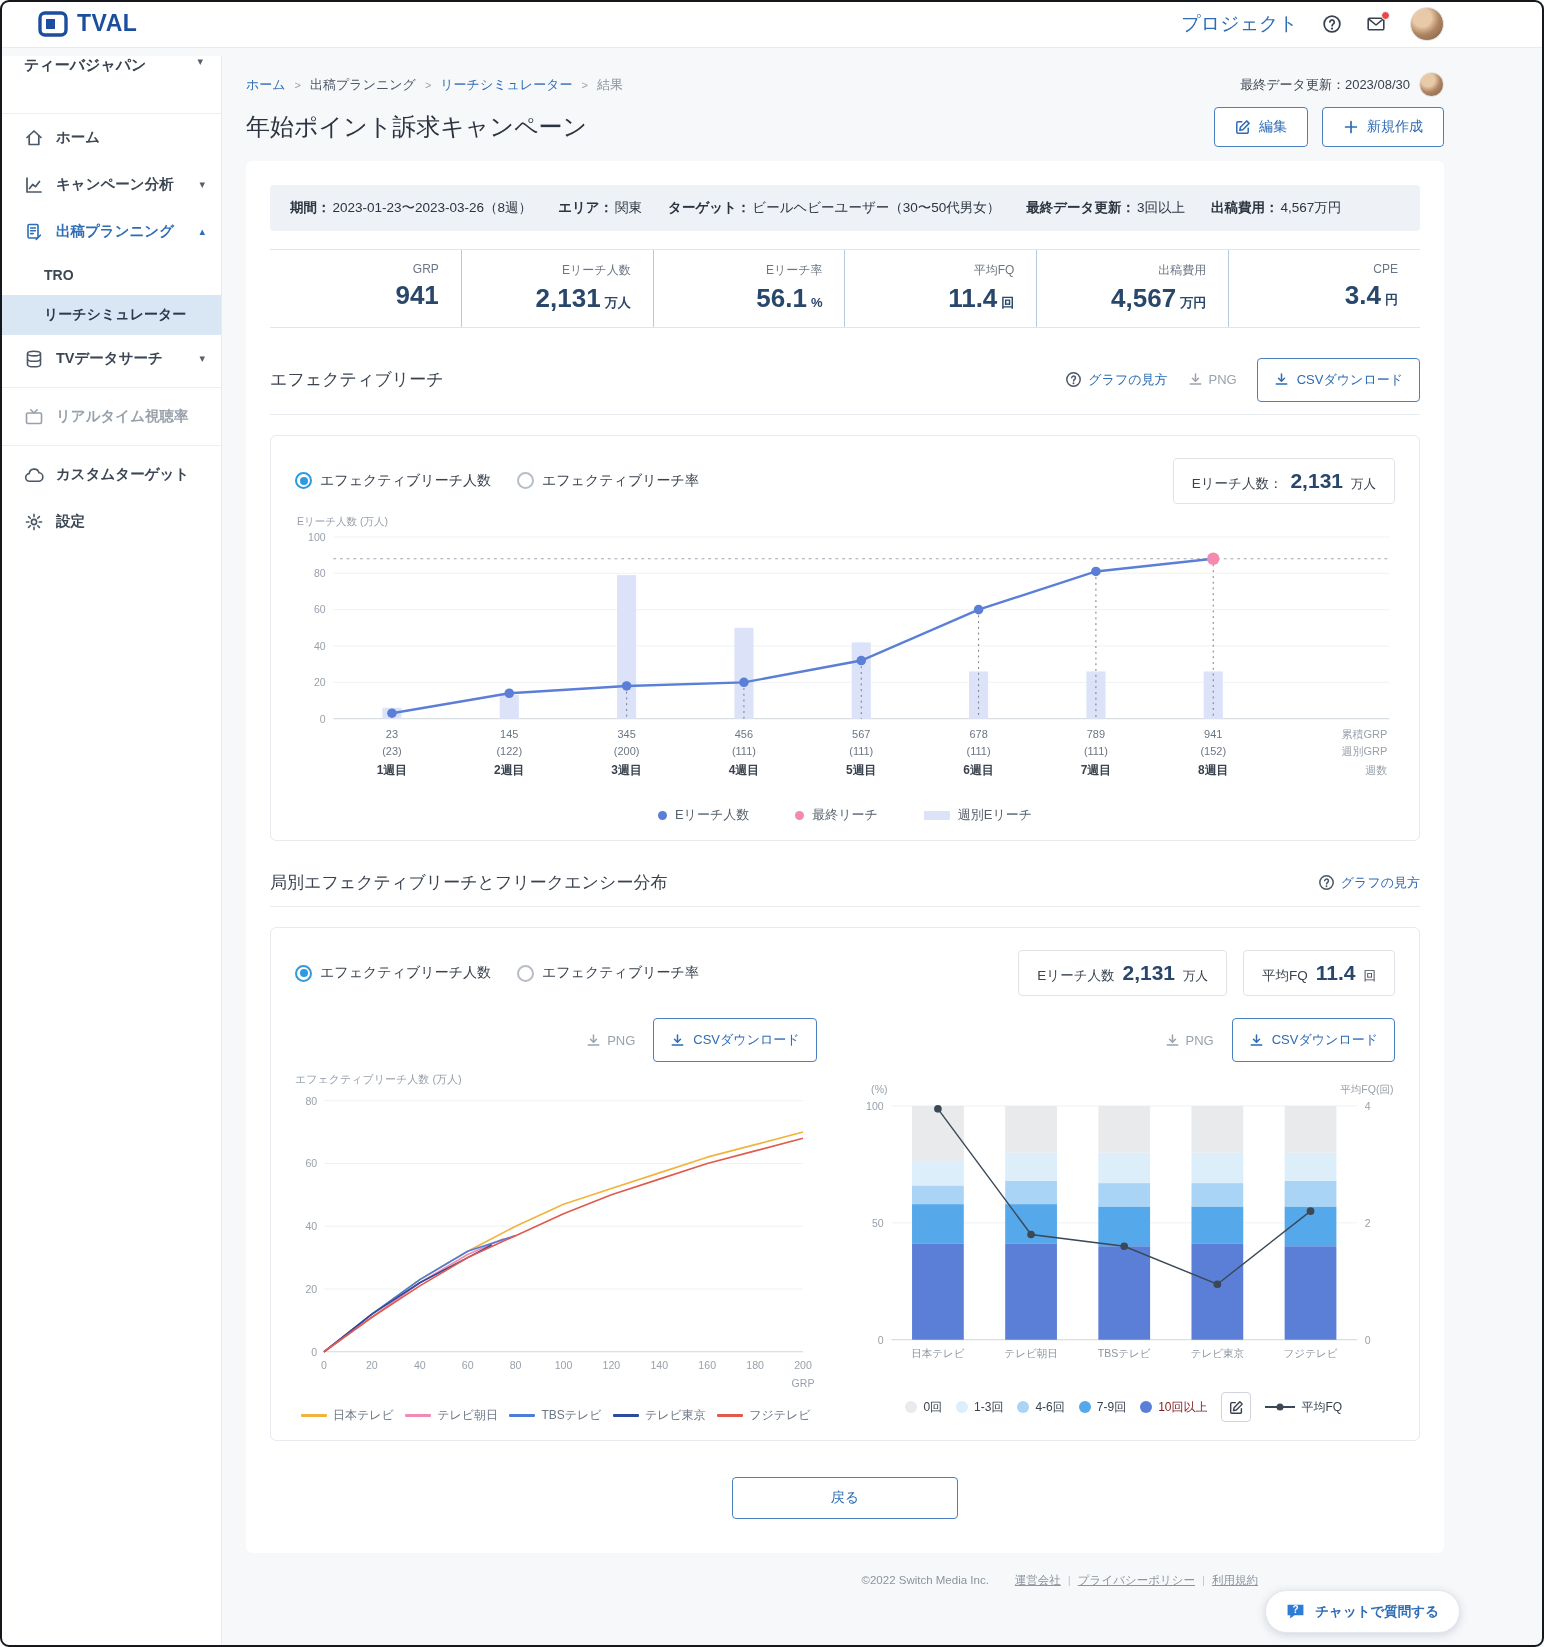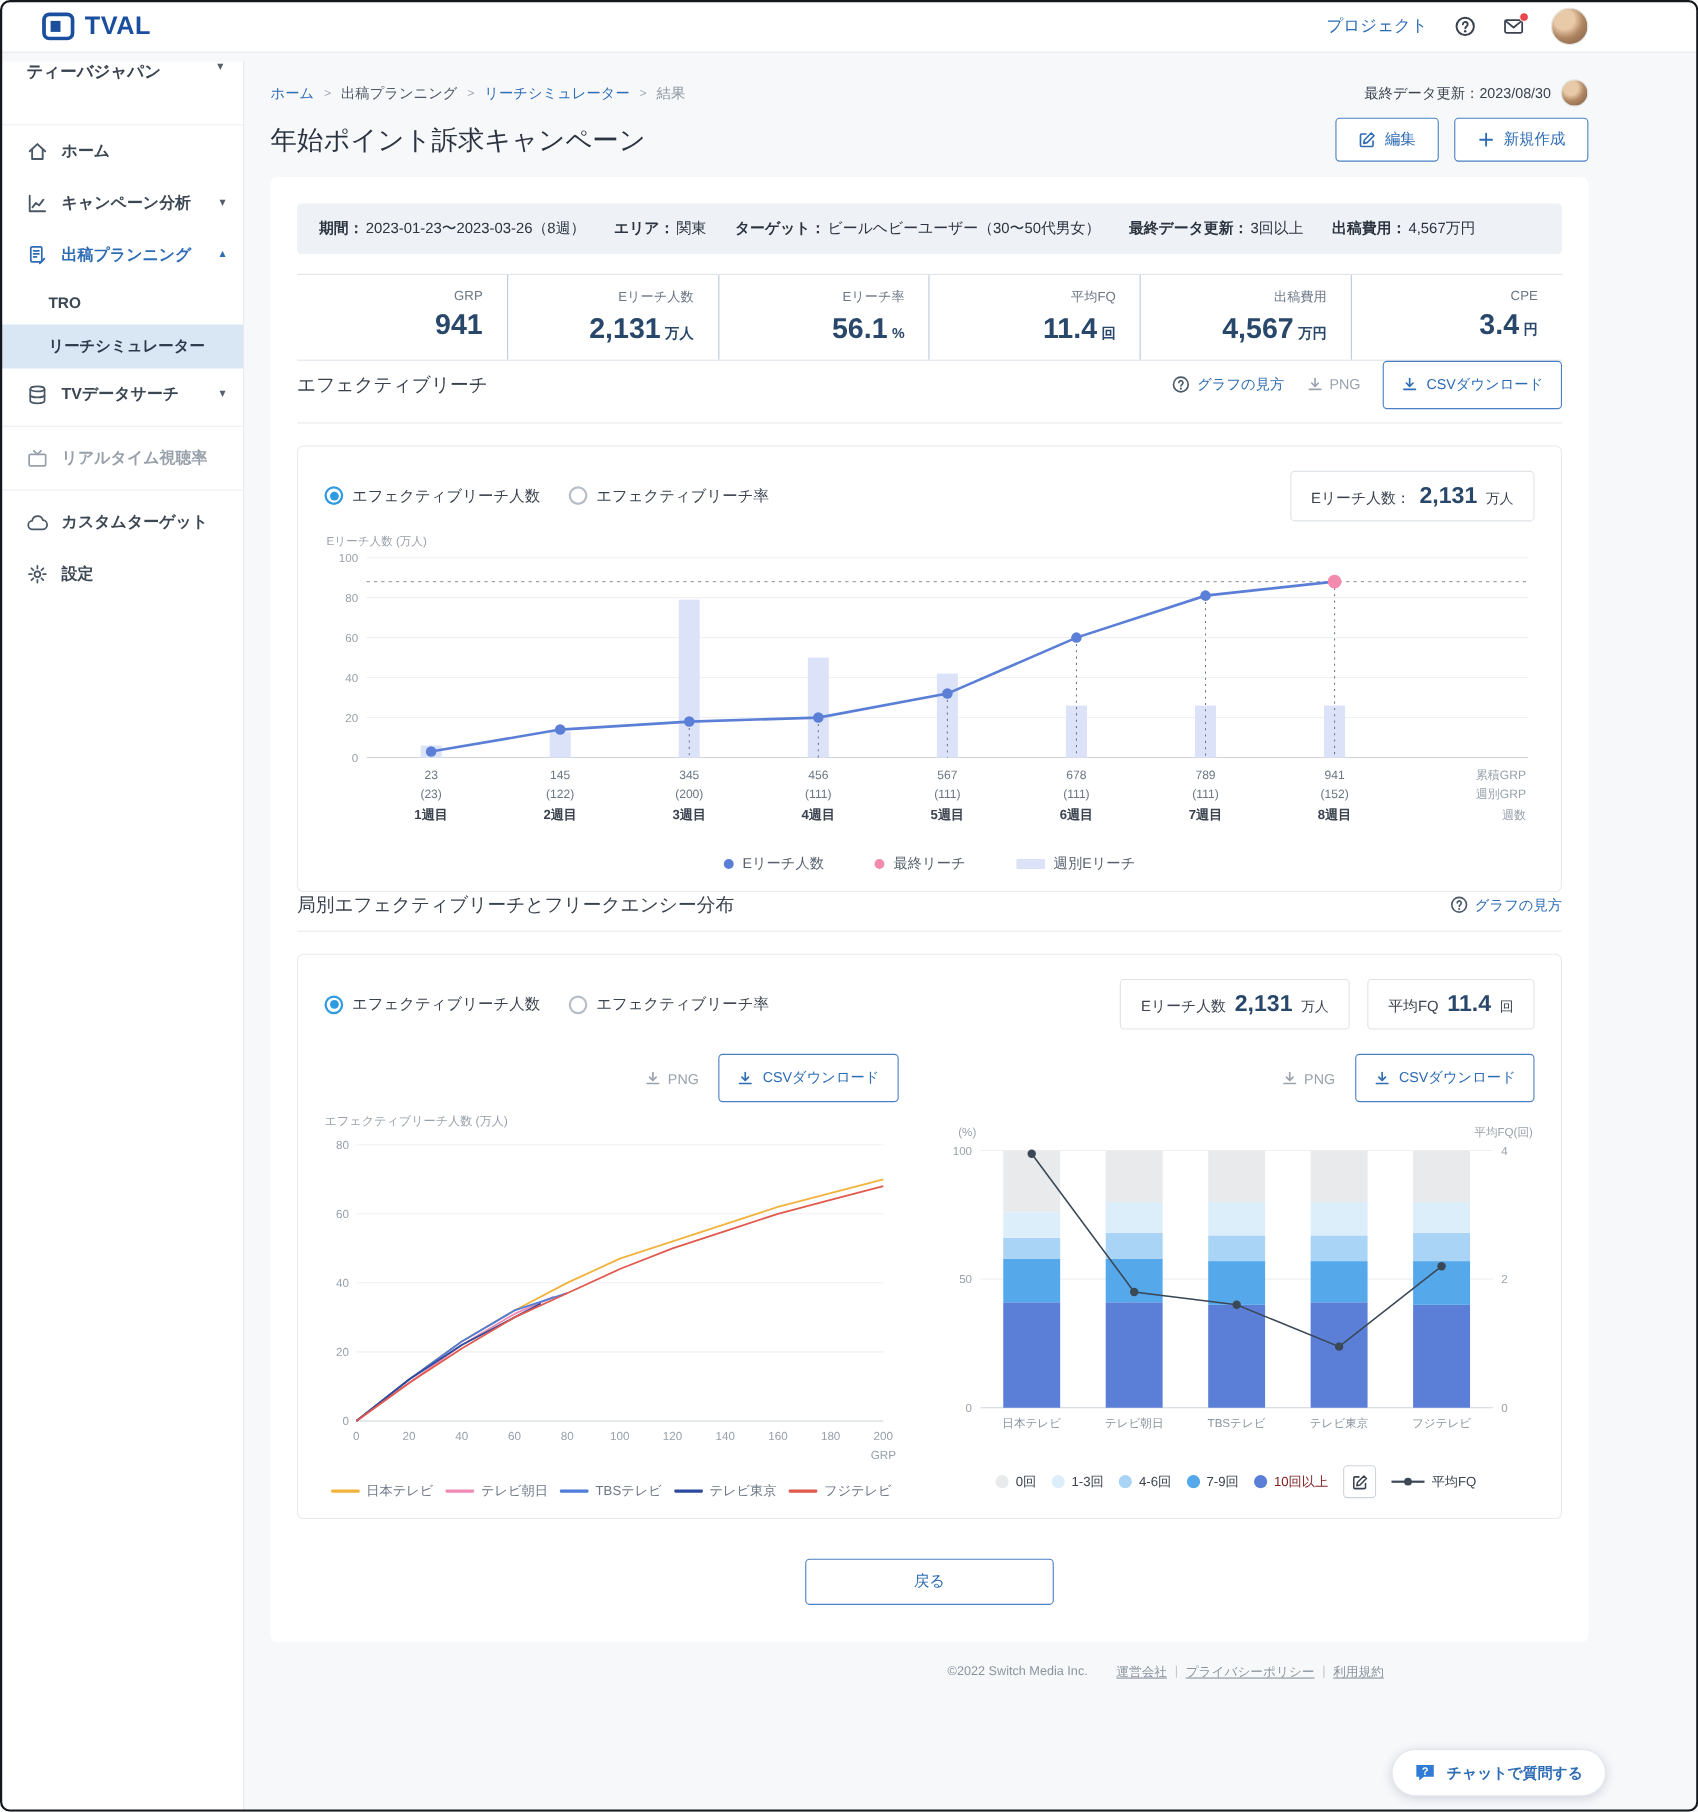--- a/index.html
+++ b/index.html
@@ -6,21 +6,21 @@
 html,body{width:1544px;height:1647px}
 body{font-family:"Liberation Sans","DejaVu Sans",sans-serif;background:#f7f8fa;color:#39424e;overflow:hidden;position:relative}
 button{font-family:inherit;cursor:pointer;background:none;border:none;color:inherit}
 svg text{font-family:"Liberation Sans","DejaVu Sans",sans-serif}
 .frame{position:absolute;inset:0;border:2px solid #14181d;border-radius:9px;pointer-events:none;z-index:60}
 
 .topbar{position:absolute;top:0;left:0;right:0;height:48px;background:#fff;border-bottom:1px solid #e7eaee;display:flex;align-items:center;justify-content:space-between;padding:0 100px 0 38px;z-index:10}
 .logo{display:flex;align-items:center;gap:9px;color:#1b4f9e;cursor:pointer}
 .logo-text{font-size:23px;font-weight:bold;letter-spacing:.5px}
 .topbar-right{display:flex;align-items:center;gap:24px}
-.top-link{color:#2e6cb5;font-size:15px;cursor:pointer}
+.top-link{color:#2e6cb5;font-size:19px;cursor:pointer}
 .icon-btn{color:#39424e;position:relative;display:flex;align-items:center}
 .icon-btn svg{width:20px;height:20px}
 .mail-dot{position:absolute;top:-3px;right:-4px;width:9px;height:9px;border-radius:50%;background:#e5484d;border:1.5px solid #fff}
 .avatar{width:34px;height:34px;border-radius:50%;background:radial-gradient(circle at 35% 30%,#e8c9a8 0 30%,#b08663 55%,#7d5a41 100%);border:1px solid #e2e2e2;cursor:pointer}
 .avatar.small{width:25px;height:25px}
 
 .sidebar{position:absolute;top:56px;left:0;bottom:0;width:222px;background:#fff;border-right:1px solid #e7eaee;z-index:5}
 .org-row{display:flex;align-items:flex-start;justify-content:space-between;height:58px;padding:0 18px 0 24px;border-bottom:1px solid #eceff2;font-size:15px;font-weight:600;color:#39424e;cursor:pointer}
 .chev{font-size:11px;color:#55606c;line-height:1}
 .nav-item{display:flex;align-items:center;height:47px;padding:0 16px 0 24px;font-size:14.5px;font-weight:600;color:#3c4754;cursor:pointer}
@@ -48,21 +48,21 @@
 .btn-outline svg{width:16px;height:16px}
 .card{background:#fff;border-radius:6px;margin-top:14px;padding:24px 24px 34px}
 .cond-bar{background:#eef1f5;border-radius:4px;padding:14px 20px;font-size:13.5px;color:#2b3440;display:flex;flex-wrap:wrap;gap:4px 26px}
 .cond-item strong{font-weight:bold;margin-right:2px}
 .kpi-strip{display:flex;margin-top:18px;border-top:1px solid #e1e5ea;border-bottom:1px solid #e1e5ea}
 .kpi{flex:1;padding:12px 22px 14px;text-align:right}
 .kpi + .kpi{border-left:1px solid #b9c9de}
 .kpi-label{font-size:12px;color:#6b7684;margin-bottom:5px}
 .kpi-value{font-size:26px;font-weight:bold;color:#29476b;line-height:1.1;white-space:nowrap}
 .ku{font-size:13px;margin-left:4px}
-.section-head{display:flex;justify-content:space-between;align-items:center;padding-bottom:12px;border-bottom:1px solid #e7eaee}
+.section-head{display:flex;justify-content:space-between;align-items:center;margin-top:30px;padding-bottom:12px;border-bottom:1px solid #e7eaee}
 .section-title{font-size:17px;color:#39424e;font-weight:500}
 .sec-controls{display:flex;align-items:center;gap:20px}
 .help-link{display:flex;align-items:center;gap:6px;color:#2e6cb5;font-size:13px;cursor:pointer}
 .hicon{color:#4a5866;display:flex}
 .hicon svg{width:17px;height:17px}
 .png-btn{display:flex;align-items:center;gap:6px;color:#9aa3ad;font-size:13px}
 .csv-btn{display:flex;align-items:center;gap:8px;height:44px;padding:0 16px;border:1px solid #4a7fc1;border-radius:4px;background:#fff;color:#2e6cb5;font-size:13px}
 .i16{width:15px;height:15px;flex:none}
 .panel{border:1px solid #e7eaee;border-radius:6px;margin-top:20px;padding:22px 24px 16px}
 .ctrl-row{display:flex;justify-content:space-between;align-items:center}

